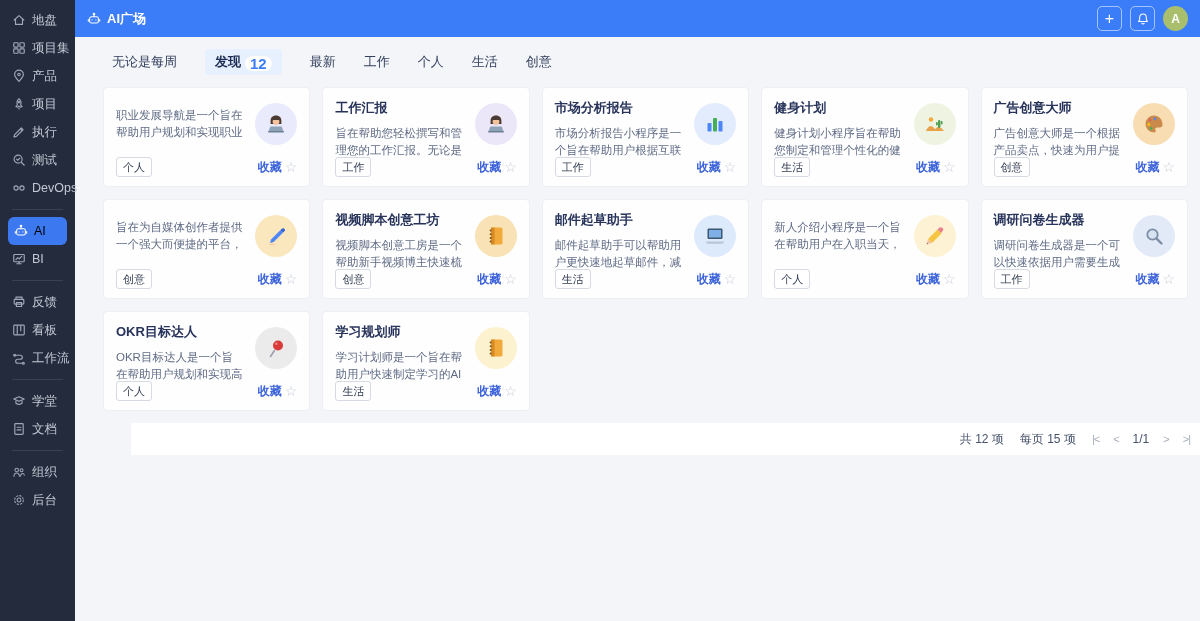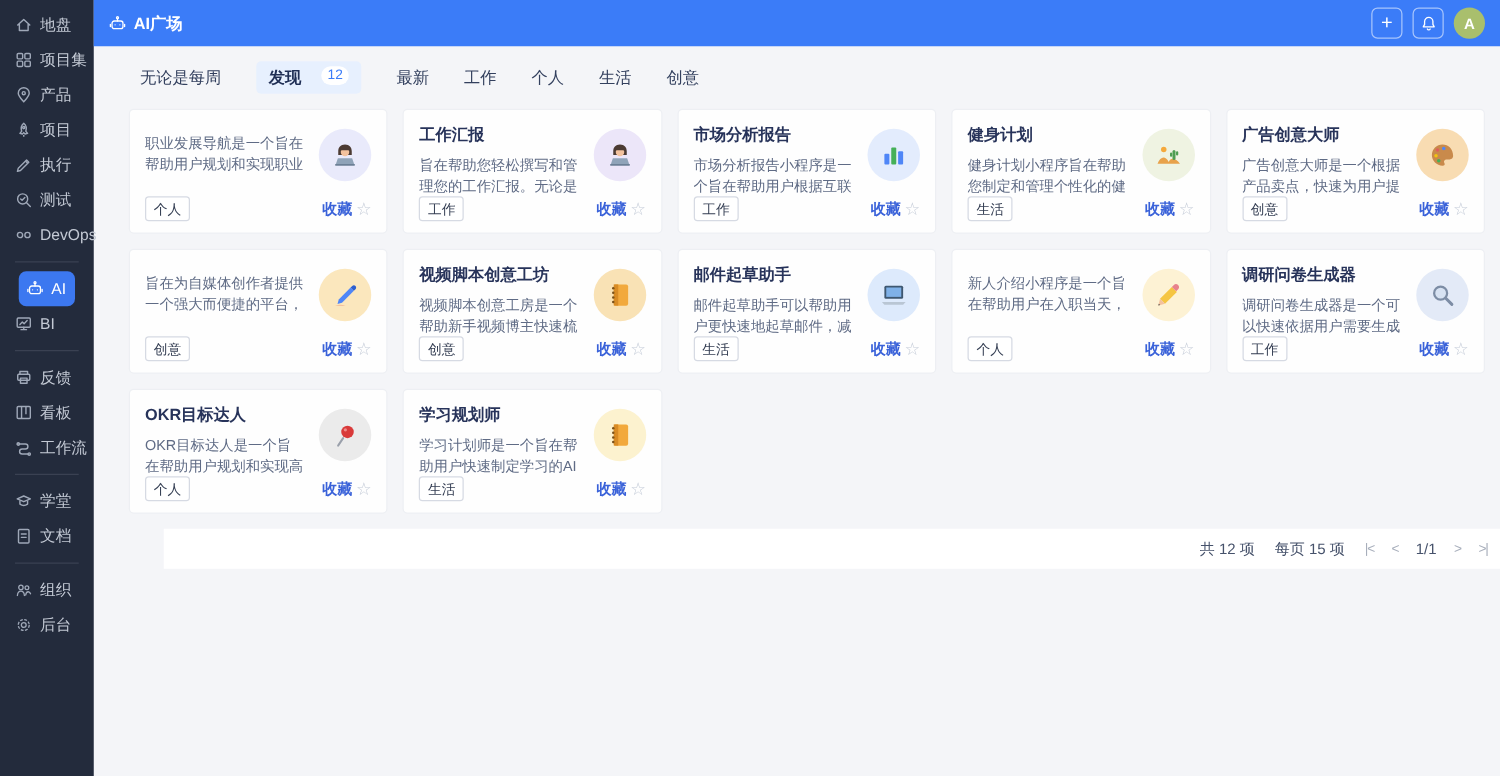--- a/index.html
+++ b/index.html
@@ -10,38 +10,38 @@
 html,body{margin:0;padding:0}
 body{
   width:1200px;height:621px;overflow:hidden;display:flex;
   font-family:"Liberation Sans","DejaVu Sans",sans-serif;
   background:#f4f5f8;color:#333;
 }
 
 .sidebar{width:75px;min-width:75px;background:var(--sidebar-bg);padding-top:6px;display:flex;flex-direction:column}
 .side-item{display:flex;align-items:center;gap:6px;height:28px;padding-left:12px;font-size:12.5px;color:#c3c9d4;cursor:pointer;white-space:nowrap}
 .side-item .sicon{color:#9fa8b8;display:flex}
-.side-item.active{background:var(--active-item);color:#ffffff;border-radius:6px;margin:0 15px;padding-left:6px}
+.side-item.active{background:var(--active-item);color:#000000;border-radius:6px;margin:0 8px;padding-left:6px}
 .side-item.active .sicon{color:#fff}
 .sicon svg{width:14px;height:14px;display:block}
 .side-divider{height:1px;background:#3a4152;margin:7px 12px}
 
 .main{flex:1;display:flex;flex-direction:column;min-width:0}
 .topbar{height:37px;background:var(--header-blue);display:flex;align-items:center;padding:0 12px;color:#fff;flex-shrink:0}
 .app-title{display:flex;align-items:center;gap:6px;font-size:13px;font-weight:bold}
 .app-title .sicon{color:#fff}
 .top-actions{margin-left:auto;display:flex;align-items:center;gap:8px}
 .tbtn{width:25px;height:25px;border:1px solid rgba(255,255,255,.55);border-radius:5px;display:flex;align-items:center;justify-content:center;color:#fff;font-size:16px;line-height:1;cursor:pointer}
 .tbtn svg{width:14px;height:14px}
 .avatar{width:25px;height:25px;border-radius:50%;background:var(--avatar-green);color:#fff;font-size:12px;font-weight:bold;display:flex;align-items:center;justify-content:center;cursor:pointer}
 
 .tabbar{display:flex;align-items:center;gap:28px;padding:12px 0 9px 37px;font-size:13px;color:#33405e;flex-shrink:0}
 .tab{cursor:pointer}
-.tab.active{background:var(--tab-active-bg);border-radius:4px;padding:4px 10px;font-weight:bold;display:flex;align-items:flex-start;gap:16px;color:#1f2e54}
-.tab-badge{background:#fff;color:var(--header-blue);border-radius:8px;font-size:11px;font-weight:normal;padding:0 5px;line-height:15px}
+.tab.active{background:var(--tab-active-bg);border-radius:4px;padding:4px 10px;font-weight:bold;display:flex;align-items:flex-end;gap:4px;color:#1f2e54}
+.tab-badge{background:#fff;color:var(--header-blue);border-radius:8px;font-size:15px;font-weight:bold;padding:0 5px;line-height:15px}
 
 .content{padding:3px 12px 0 28px}
 .grid{display:grid;grid-template-columns:repeat(5,1fr);gap:12px;width:1085px}
 .card{background:#fefefe;border:1px solid #edeff3;border-radius:4px;height:100px;padding:11px 12px;position:relative;cursor:pointer}
 .card-title{font-size:13px;font-weight:bold;color:#27335a}
 .card-desc{font-size:11.5px;color:#5f6b85;line-height:17px;margin-top:8px;margin-right:54px;height:34px;overflow:hidden}
 .card-avatar{position:absolute;right:12px;top:15px;width:42px;height:42px;border-radius:50%;display:flex;align-items:center;justify-content:center}
 .card-avatar svg{width:24px;height:24px}
 .card-foot{position:absolute;left:12px;right:12px;bottom:9px;display:flex;justify-content:space-between;align-items:center}
 .tag{border:1px solid #d6dae3;border-radius:3px;font-size:11px;padding:1.5px 6px;color:#333d52;background:#fff}

